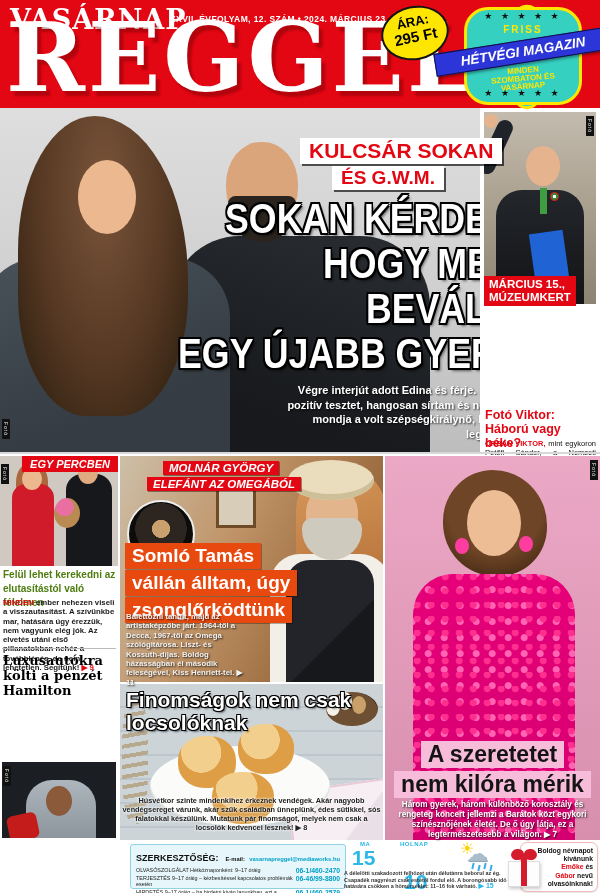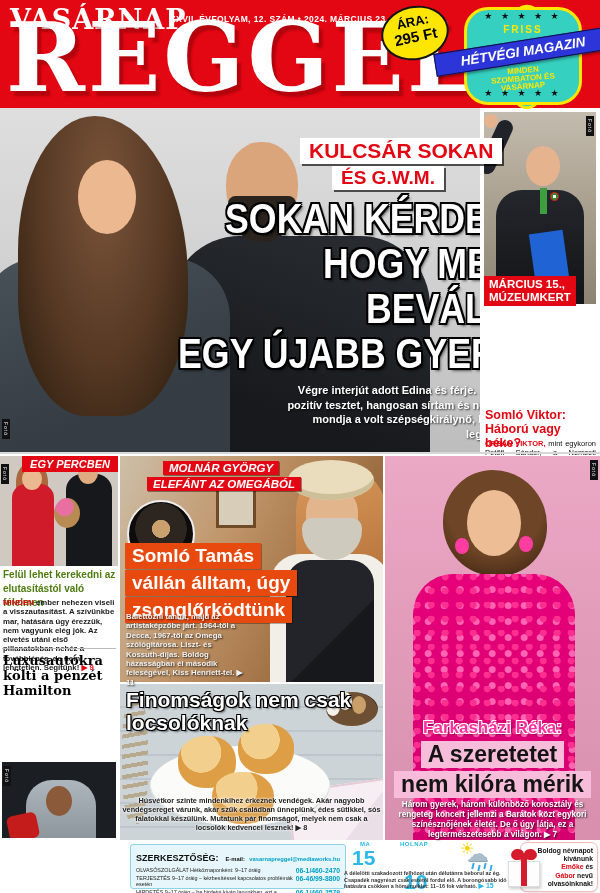--- a/index.html
+++ b/index.html
@@ -282,21 +282,21 @@
       <div id="ov-tie" class="shape"></div>
       <div id="ov-cockade" class="shape"></div>
       <div id="ov-folder" class="shape"></div>
       <div class="vcredit abs" style="right:2px;top:4px;">Fotó</div>
     </div>
     <div id="orban-badge" class="abs">
       <div>MÁRCIUS 15.,</div>
       <div>MÚZEUMKERT</div>
     </div>
     <div id="orban-headline" class="abs">
-      <div>Somló Viktor:</div>
+      <div>Fotó Viktor:</div>
       <div>Háború vagy béke?</div>
     </div>
     <div id="orban-body" class="abs">
       <span class="red b">ORBÁN VIKTOR,</span><span> mint egykoron Petőfi Sándor, a Nemzeti Múzeum előtt tartotta meg szokásos ünnepi beszédét. Magyarország miniszterelnökét hatalmas tapssal fogadta a Múzeumkertben összegyűlt tömeg. „Rabság vagy szabadság, legelőször erre kell válaszolnunk” – mondta a kormányfő. – „Ma is így van ez. Vágyakozunk a csendes és nyugodt élet örömei után” – tette hozzá. Arról is beszélt: Bécsben, Moszkvában és Isztambulban is rájöttek arra, hogy azzal járnak a legjobban, ha békén hagynak minket.</span>
       <span class="pageref">▶ 2</span>
     </div>
   </div>
 
   <div id="divider-main" class="abs"></div>
 
@@ -377,21 +377,20 @@
 
   <div id="reka-photo" class="abs">
     <div id="rk-hair" class="shape"></div>
     <div id="rk-face" class="shape"></div>
     <div id="rk-ear1" class="shape"></div>
     <div id="rk-ear2" class="shape"></div>
     <div id="rk-dress" class="shape"></div>
     <div class="vcredit abs" style="right:2px;top:4px;">Fotó</div>
 
   </div>
-  <div id="reka-kicker" class="abs">Farkasházi Réka:</div>
   <div id="reka-hl-wrap" class="abs">
     <span class="reka-hl">A szeretetet</span>
     <span class="reka-hl">nem kilóra mérik</span>
   </div>
   <div id="reka-body" class="abs shadow-soft">
     <span>Három gyerek, három különböző korosztály és rengeteg koncert jellemzi a Barátok közt egykori színésznőjének életét. De ő úgy látja, ez a legtermészetesebb a világon.</span>
     <span>▶ 7</span>
   </div>
 
   <div id="footer-strip" class="abs"></div>

